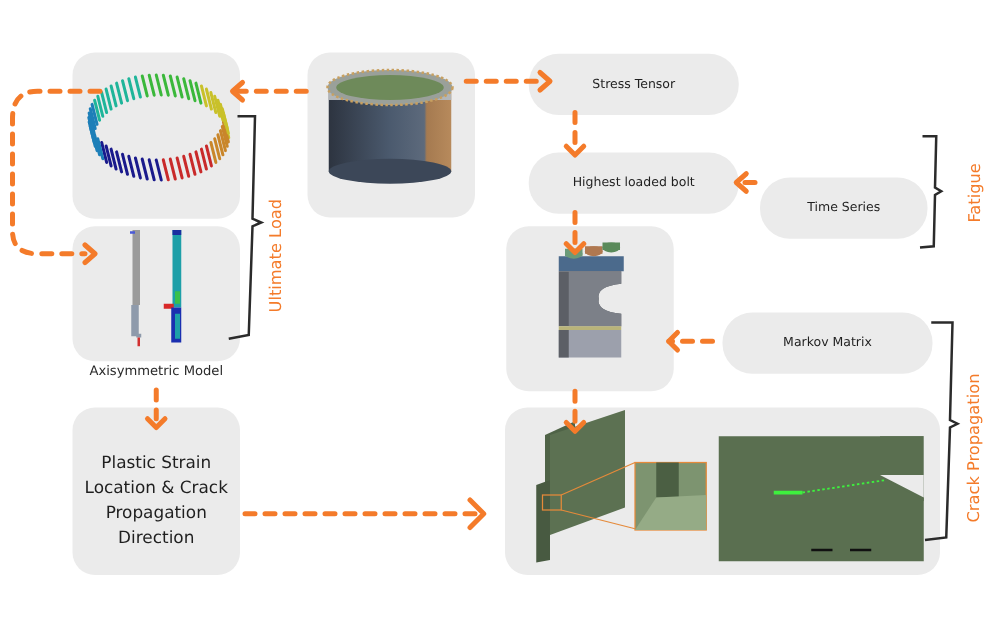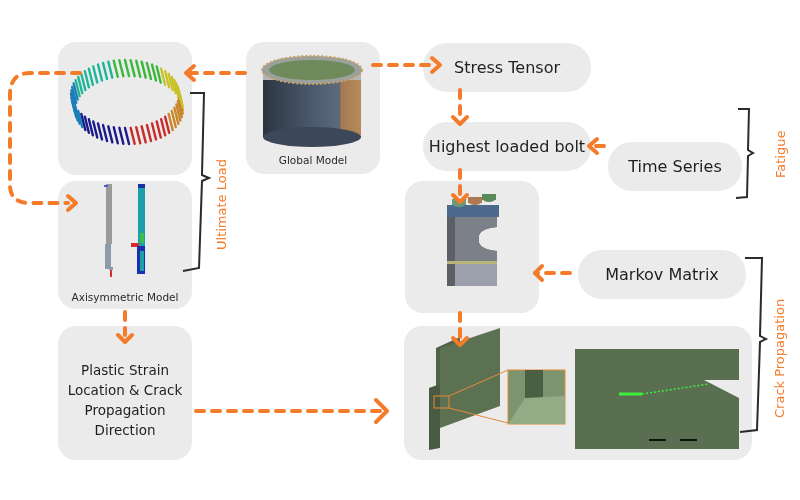--- a/index.html
+++ b/index.html
@@ -1,18 +1,18 @@
 <!DOCTYPE html>
 <html><head>
 <meta charset="utf-8">
 <style>
   html, body { margin:0; padding:0; }
   body { width:800px; height:500px; background:#ffffff; position:relative; overflow:hidden; font-family:"DejaVu Sans","Liberation Sans",sans-serif; color:#1f1f1f; }
   .box { position:absolute; background:#ebebeb; border-radius:18px; }
-  .pill { position:absolute; background:#ebebeb; border-radius:24px; display:flex; align-items:center; justify-content:center; font-size:16px; }
+  .pill { position:absolute; background:#ebebeb; border-radius:24px; display:flex; align-items:center; justify-content:center; font-size:10px; }
   .caption { position:absolute; left:0; right:0; text-align:center; font-size:10.5px; color:#2a2a2a; }
   .vlabel { position:absolute; color:#f47b2a; font-size:13px; transform-origin:left top; transform:rotate(-90deg); white-space:nowrap; }
   svg.overlay { position:absolute; left:0; top:0; pointer-events:none; }
   .plastic { position:absolute; display:flex; align-items:center; justify-content:center; text-align:center; font-size:13.5px; line-height:20px; white-space:pre-line; }
 </style>
 </head>
 <body>
 
 <div class="box" style="left:58px;top:42px;width:134px;height:133px;">
   <svg width="134" height="133" style="position:absolute;left:0;top:0;">
@@ -83,21 +83,21 @@
         <line x1="110.68691769624715" y1="32.015301422055906" x2="114.68691769624715" y2="48.015301422055906" stroke="#c9c12a" stroke-width="2.4" stroke-linecap="round"></line>
         <line x1="113.76537180435967" y1="34.999999999999986" x2="117.76537180435967" y2="50.999999999999986" stroke="#c9c12a" stroke-width="2.4" stroke-linecap="round"></line>
         <line x1="116.33145471270046" y1="38.1709541354228" x2="120.33145471270046" y2="54.1709541354228" stroke="#c9c12a" stroke-width="2.4" stroke-linecap="round"></line>
         <line x1="118.3570518799383" y1="41.49342219125178" x2="122.3570518799383" y2="57.49342219125178" stroke="#c9c12a" stroke-width="2.4" stroke-linecap="round"></line>
         <line x1="119.81997043962551" y1="44.931002512196166" x2="123.81997043962551" y2="60.931002512196166" stroke="#c9c12a" stroke-width="2.4" stroke-linecap="round"></line>
         <line x1="120.70418234988676" y1="48.446032248899755" x2="124.70418234988676" y2="64.44603224889975" stroke="#c9c12a" stroke-width="2.4" stroke-linecap="round"></line>
       </g>
   </svg>
 </div>
 
-<div class="box" style="left:58px;top:181px;width:134px;height:128px;">
+<div class="box" style="left:58px;top:181px;width:134px;height:108px;">
   <svg width="134" height="100" style="position:absolute;left:0;top:0;">
     <rect x="48" y="3" width="6" height="60" fill="#9a9a9a"></rect>
     <rect x="46" y="4" width="4" height="2" fill="#4a5ad8"></rect>
     <rect x="47" y="63" width="6" height="25" fill="#8e9aab"></rect>
     <rect x="51" y="86" width="4" height="3" fill="#8e9aab"></rect>
     <rect x="52" y="89" width="2" height="7" fill="#d23030"></rect>
     <rect x="80" y="3" width="7" height="62" fill="#1d9fa8"></rect>
     <rect x="80" y="3" width="7" height="4" fill="#1a2fa0"></rect>
     <rect x="82" y="52" width="4" height="10" fill="#3ac04a"></rect>
     <rect x="73" y="62" width="8" height="4" fill="#d82828"></rect>
@@ -118,21 +118,20 @@
           <stop offset="1" stop-color="#b78a5c"></stop>
       </linearGradient>
     </defs>
     <rect x="17" y="30" width="98" height="65" fill="url(#cyl)"></rect>
     <ellipse cx="66" cy="95" rx="49" ry="10" fill="#3c4758"></ellipse>
     <rect x="17" y="28" width="98" height="10" fill="#b3b6b8"></rect>
     <ellipse cx="66" cy="28" rx="50" ry="14" fill="#9aa09a"></ellipse>
     <ellipse cx="66" cy="28" rx="43" ry="10" fill="#6e8a5a"></ellipse>
     <ellipse cx="66" cy="28" rx="50" ry="14" fill="none" stroke="#c8a060" stroke-width="2" stroke-dasharray="2 2"></ellipse>
   </svg>
-  <div class="caption" style="top:112px;">Global Model</div>
 </div>
 
 <div class="pill" style="left:423px;top:43px;width:168px;height:49px;">
   <span>Stress Tensor</span>
 </div>
 <div class="pill" style="left:423px;top:122px;width:168px;height:49px;">
   <span>Highest loaded bolt</span>
 </div>
 <div class="pill" style="left:608px;top:122px;width:134px;height:49px;margin-top:20px;">
   <span>Time Series</span>

